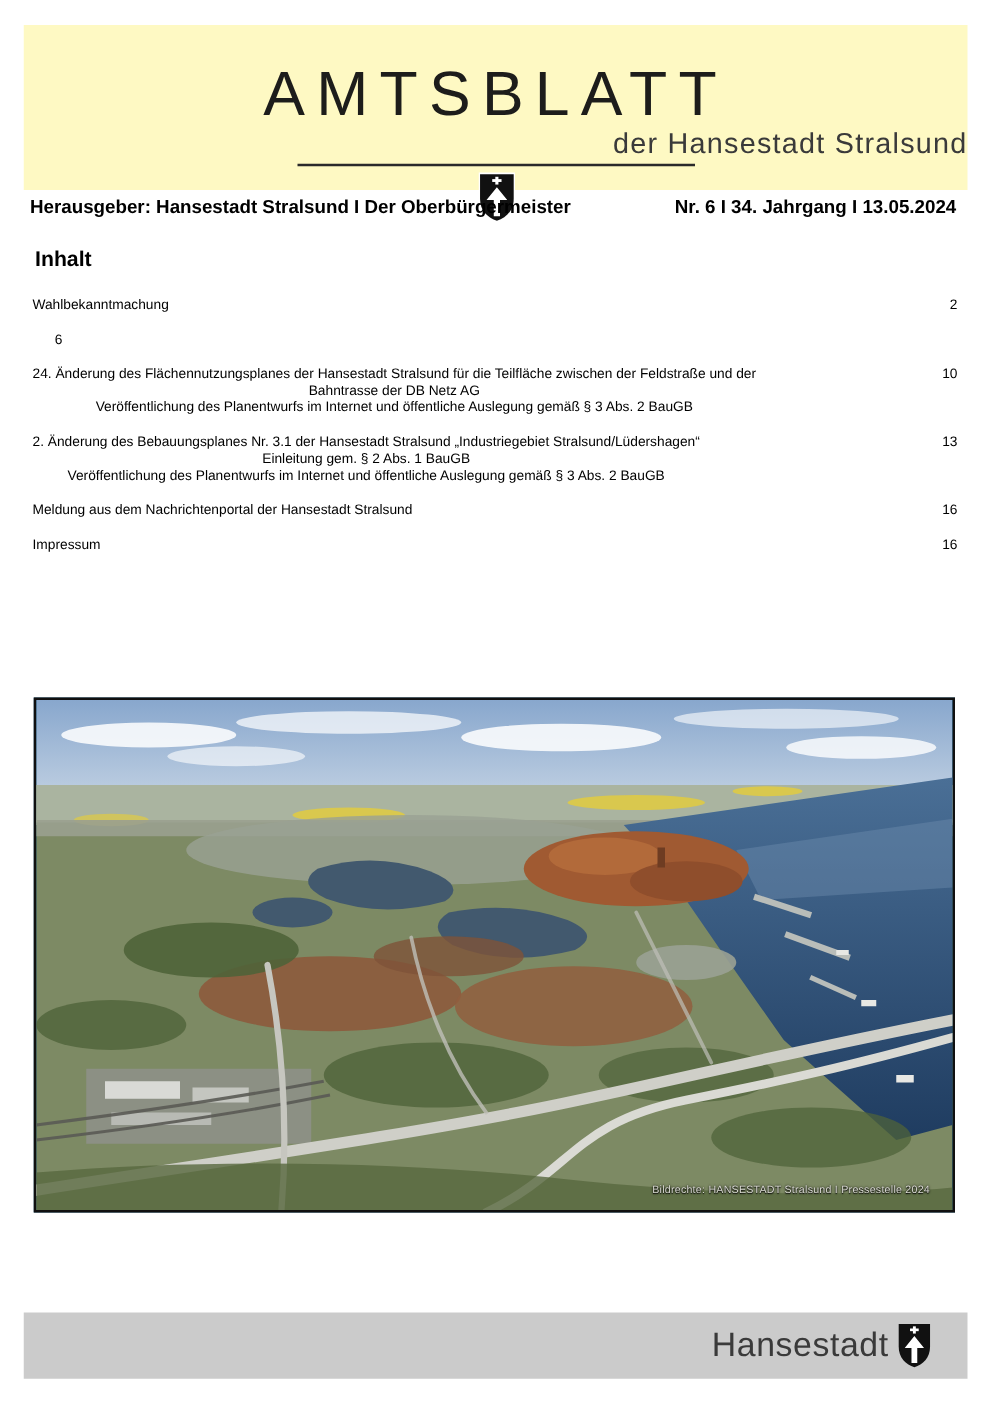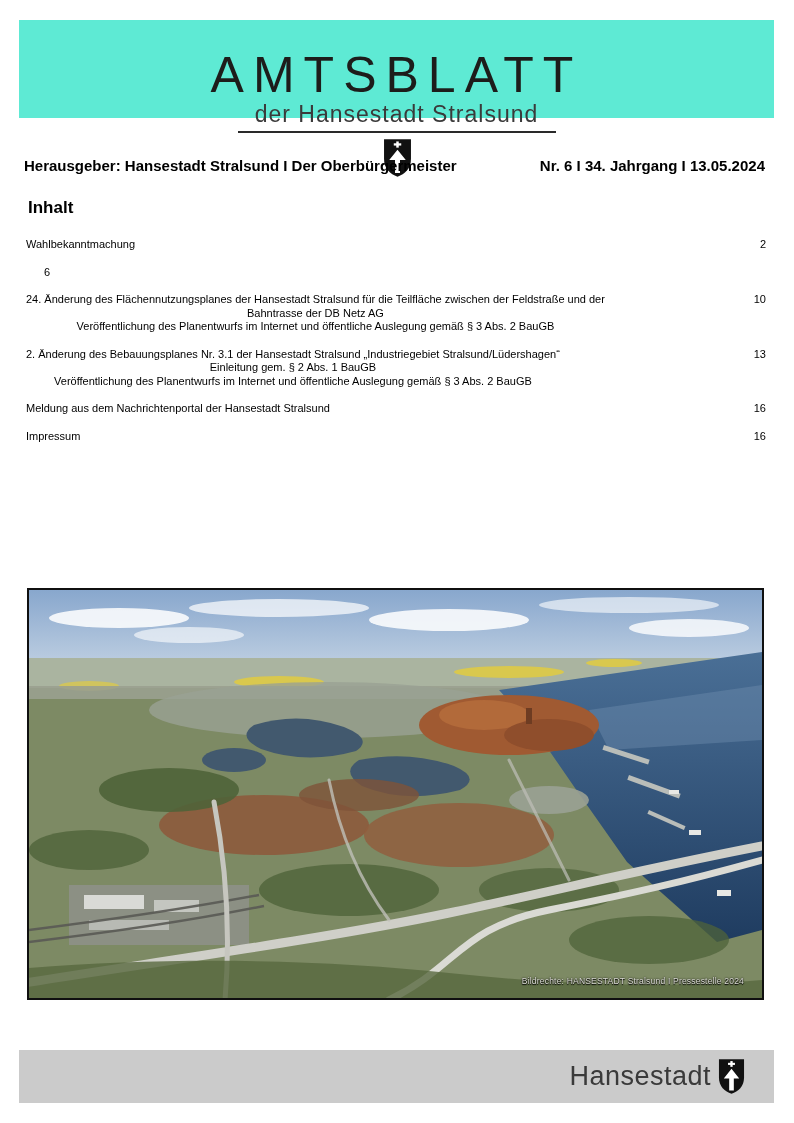--- a/index.html
+++ b/index.html
@@ -2,30 +2,30 @@
 <html><head>
 <meta charset="utf-8">
 <style>
   html,body{margin:0;padding:0;}
   body{
     width:794px;height:1123px;position:relative;background:#ffffff;
     font-family:"Liberation Sans", sans-serif;color:#1a1a1a;overflow:hidden;
   }
   
   .header-box{
-    position:absolute;left:19px;top:20px;width:755px;height:98px;
-    background:#5eead4;text-align:center;
+    position:absolute;left:19px;top:20px;width:755px;height:132px;
+    background:#fef9c3;text-align:center;
   }
   .masthead-title{
     margin:0;padding-top:30px;font-size:50px;line-height:1;
     font-weight:500;letter-spacing:9px;color:#1d1d1b;white-space:nowrap;
   }
   .masthead-subtitle{
     margin:2px 0 0 0;font-size:23px;line-height:1.1;font-weight:400;
-    letter-spacing:1px;color:#3a3a3a;
+    letter-spacing:1px;color:#3a3a3a;text-align:right;
   }
   .masthead-rule{
     width:318px;height:2px;background:#2a2a2a;margin:4px auto 0 auto;
   }
   .crest-header{
     position:absolute;left:383px;top:138px;width:29px;height:40px;
   }
   
   .publisher-row{
     position:absolute;left:24px;top:157px;width:741px;
@@ -42,21 +42,21 @@
     font-size:11px;line-height:13.5px;color:#000;
   }
   .toc-row{
     display:flex;justify-content:space-between;align-items:flex-start;
     margin-bottom:14px;
   }
   .toc-text{white-space:pre-line;max-width:670px;text-align:center;}
   .toc-page{text-align:right;min-width:24px;}
   
   .photo-frame{
-    position:absolute;left:27px;top:588px;width:733px;height:408px;
+    position:absolute;left:27px;top:558px;width:733px;height:408px;
     border:2px solid #101010;background:#0c4a6e;
   }
   .photo-frame svg{display:block;width:100%;height:100%;}
   .photo-caption{
     position:absolute;right:18px;bottom:12px;
     font-size:8.5px;color:#d9d9d2;text-shadow:0 0 2px #000,0 1px 1px #000;
     letter-spacing:.2px;
   }
   
   .footer-bar{

